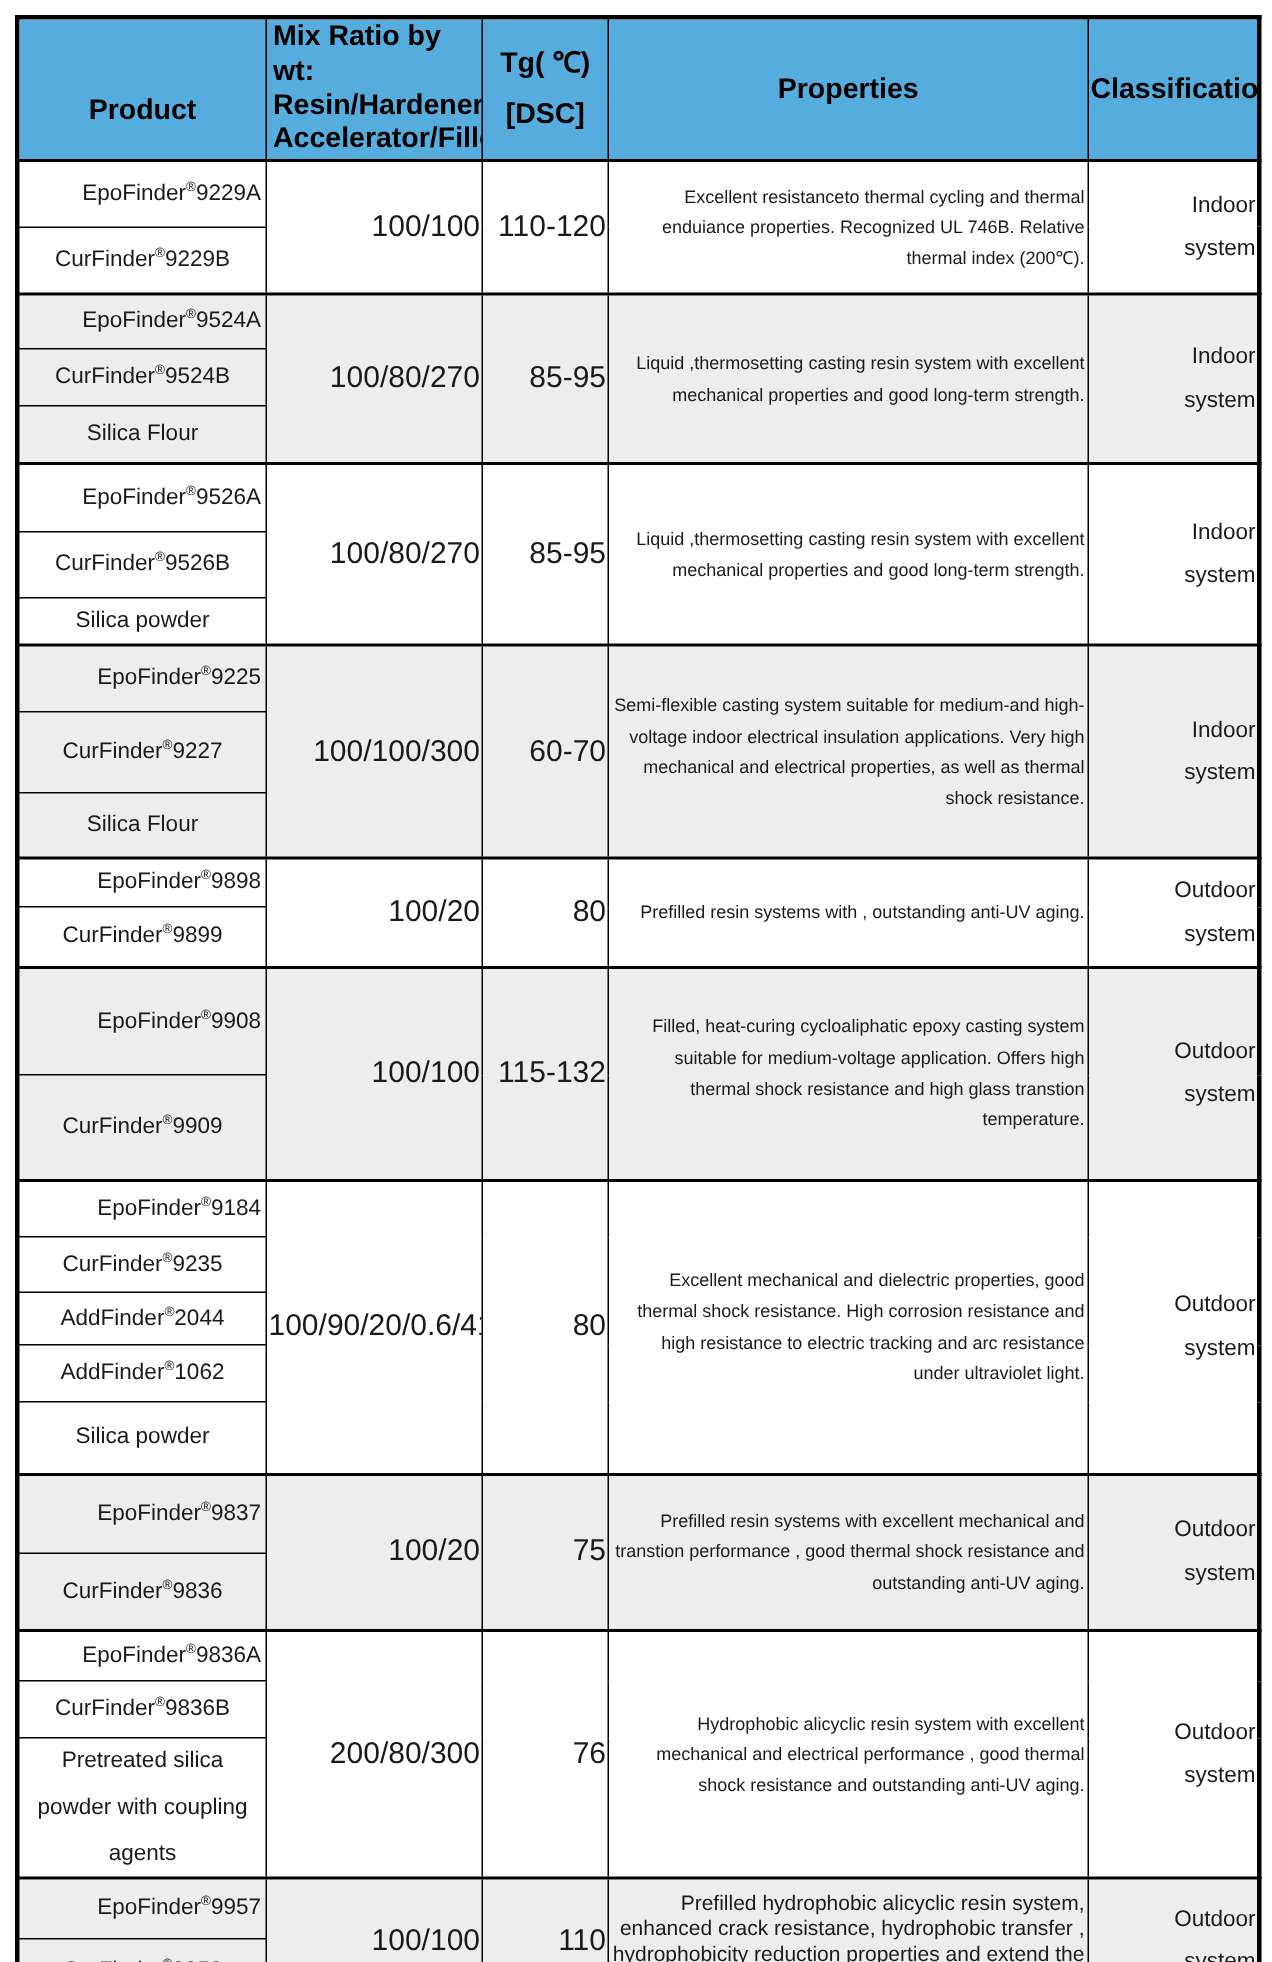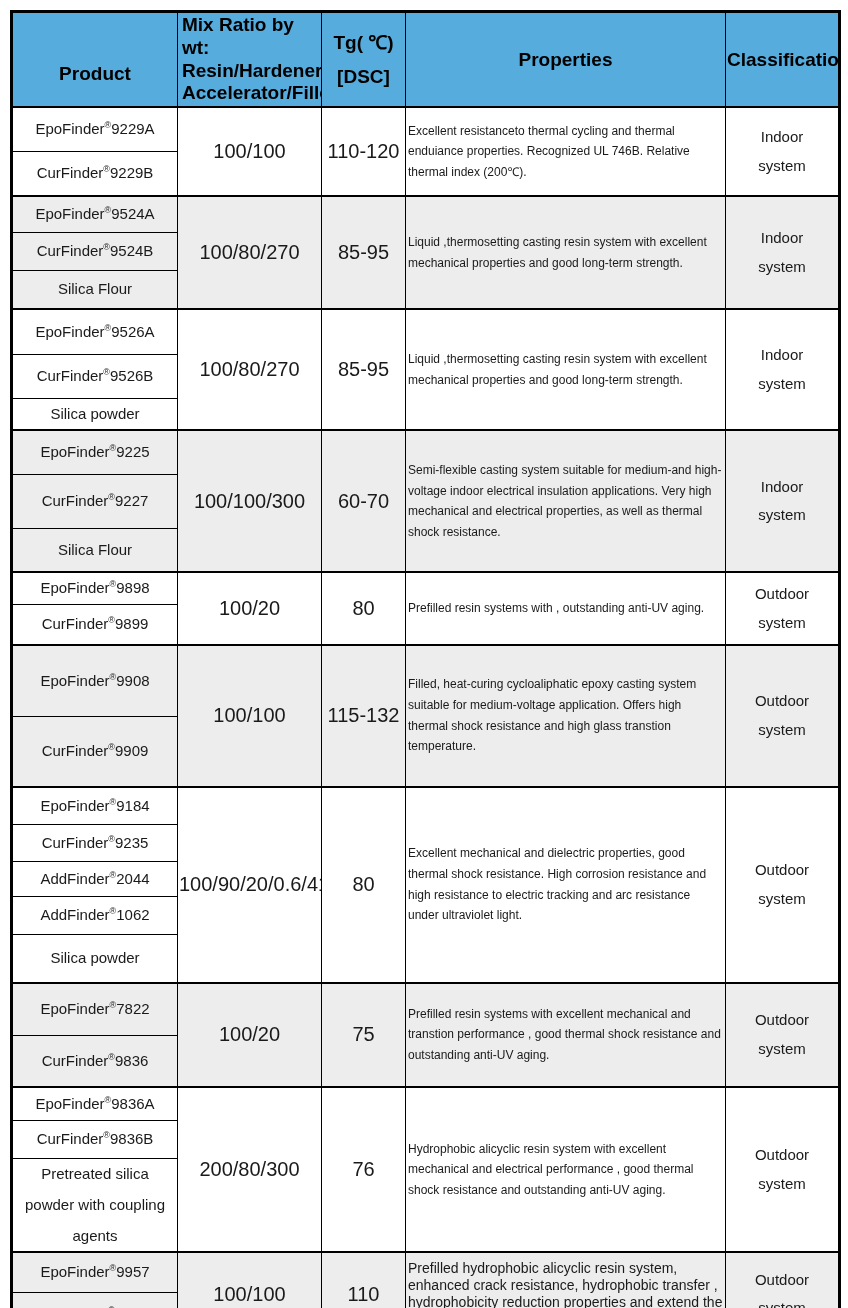--- a/index.html
+++ b/index.html
@@ -9,21 +9,21 @@
   .page { padding:10px; }
   table { border-collapse:collapse; width:828px; table-layout:fixed;
           border:3px solid var(--border-color); }
   th, td { border:1px solid var(--border-color); overflow:hidden; }
   thead th { background:var(--header-bg); color:#000000; font-weight:bold;
              font-size:19px; text-align:center; vertical-align:middle;
              border-bottom:2px solid var(--border-color); }
   th.th-product { vertical-align:bottom; padding-bottom:21px; }
   th.th-mix { text-align:left; padding-left:4px; white-space:pre-line; line-height:1.2; }
   th.th-tg  { white-space:pre-line; line-height:1.75; }
-  tr.g-start td { border-top:2px solid var(--border-color); }
+  tr.g-start td { border-top:2px solid var(--border-color);text-align:right; }
   td.product { text-align:center; vertical-align:middle; font-size:15px; line-height:2.05; padding:0 3px; }
   sup.reg { font-size:9px; line-height:0; }
   td.mix, td.tg { text-align:center; vertical-align:middle; font-size:20px;margin-top:42px; }
   td.props { text-align:left; vertical-align:middle; font-size:12px;
              line-height:1.72; padding:1px 2px; }
   td.props.tight { font-size:14px; line-height:1.22;margin-left:34px; }
   td.cls { text-align:center; vertical-align:middle; font-size:15px;
            line-height:1.9; white-space:pre-line; }
   tr.bg-g td { background:var(--row-alt-bg); }
   tr.bg-w td { background:#ffffff; }
@@ -150,21 +150,21 @@
   <td class="product"><span>AddFinder</span><sup class="reg">®</sup><span>2044</span></td>
 </tr>
 <tr class="bg-w" style="height:38px">
   <td class="product"><span>AddFinder</span><sup class="reg">®</sup><span>1062</span></td>
 </tr>
 <tr class="bg-w" style="height:48px">
   <td class="product"><span>Silica powder</span></td>
 </tr>
 
 <tr class="g-start bg-g" style="height:53px">
-  <td class="product"><span>EpoFinder</span><sup class="reg">®</sup><span>7822</span></td>
+  <td class="product"><span>EpoFinder</span><sup class="reg">®</sup><span>9837</span></td>
   <td class="mix" rowspan="2">100/20</td>
   <td class="tg" rowspan="2">75</td>
   <td class="props" rowspan="2">Prefilled resin systems with excellent mechanical and transtion performance , good thermal shock resistance and outstanding anti-UV aging.</td>
   <td class="cls" rowspan="2">Outdoor
 system</td>
 </tr>
 <tr class="bg-g" style="height:51px">
   <td class="product"><span>CurFinder</span><sup class="reg">®</sup><span>9836</span></td>
 </tr>
 

